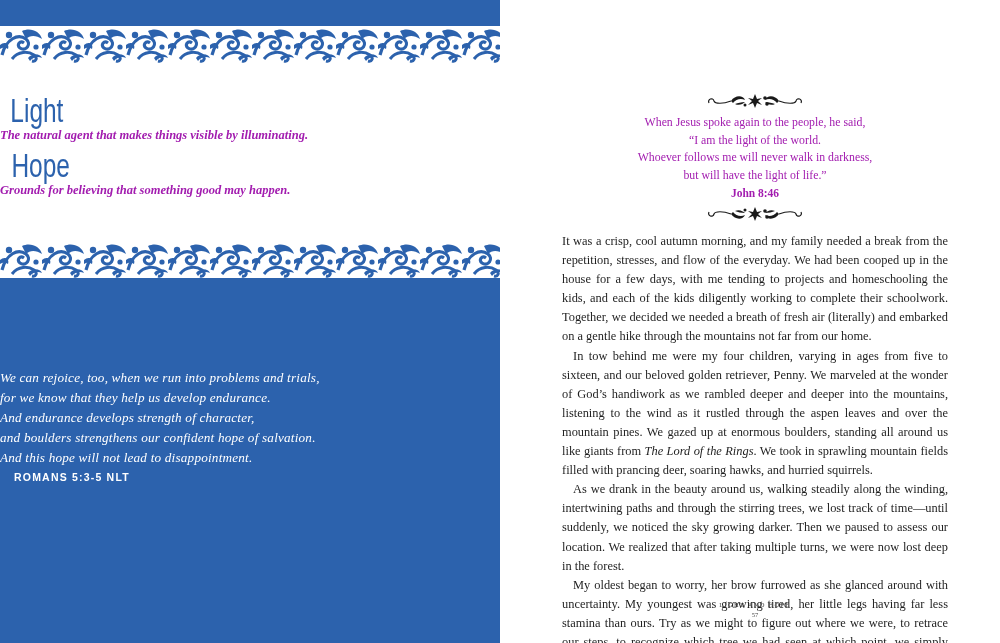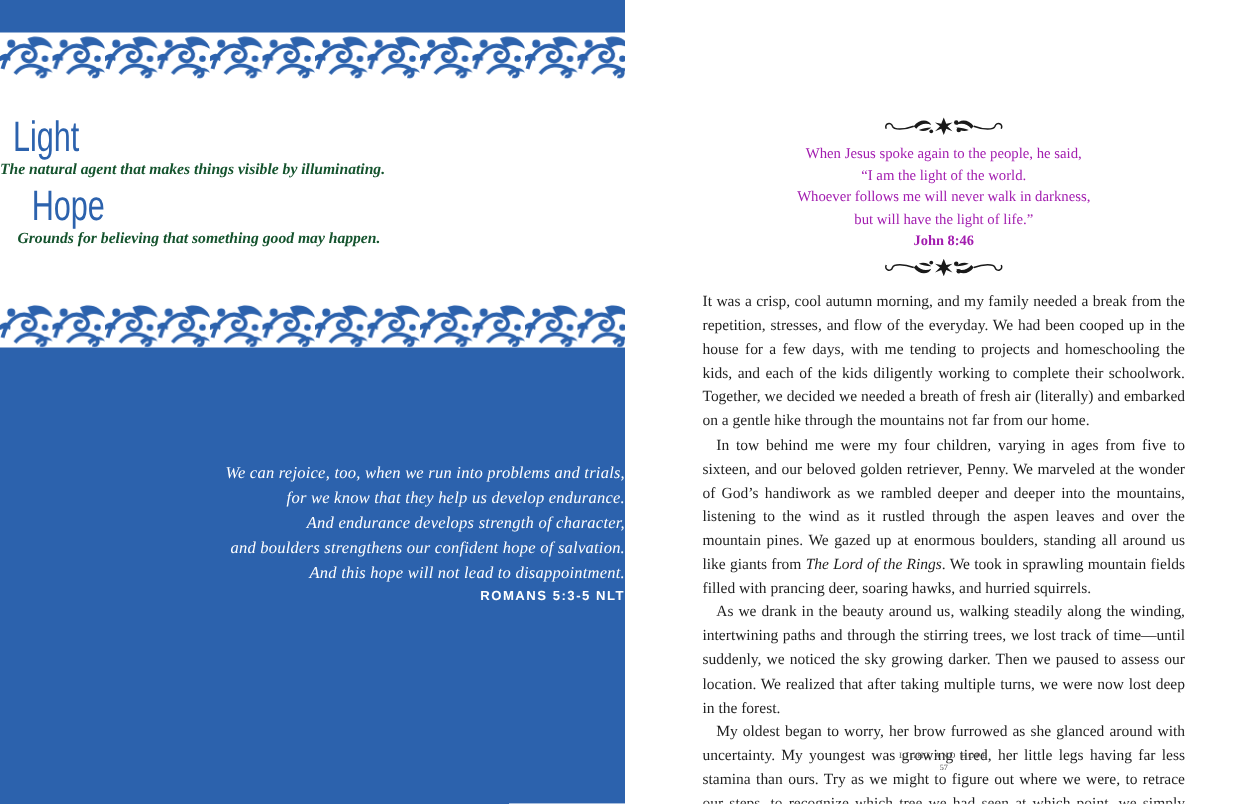--- a/index.html
+++ b/index.html
@@ -33,25 +33,25 @@
   .def-block {
     position: absolute; left: 0; top: 92px; width: 500px; text-align: left;
   }
   .def-word {
     font-family: "Liberation Sans Narrow", "Liberation Sans", sans-serif;
     color: #2c62ad; font-size: 34px; line-height: 36px;
     transform: scaleX(0.72); display: inline-block;
     letter-spacing: 0px;
   }
   .def-text {
-    font-style: italic; font-weight: bold; color: #14532d;
+    font-style: italic; font-weight: bold; color: #a21caf;
     font-size: 12.5px; line-height: 15px; margin: 0 0 4px 0;
   }
   .quote-block {
-    position: absolute; left: 0; top: 368px; width: 500px; text-align: right;
+    position: absolute; left: 0; top: 368px; width: 500px; text-align: left;
     color: #ffffff;
   }
   .quote-line {
     font-style: italic; font-size: 13.2px; line-height: 20px;
     letter-spacing: 0.2px;
   }
   .quote-ref {
     font-family: "Liberation Sans", "DejaVu Sans", sans-serif;
     font-weight: bold; font-size: 10.5px; letter-spacing: 1.2px;
     margin-top: 3px;
@@ -98,21 +98,21 @@
       </defs>
       <rect x="0" y="0" width="500" height="38" fill="url(#damask)"></rect>
     </svg>
   </div>
 
   <div class="def-block">
     <div>
       <div><span class="def-word">Light</span></div>
       <p class="def-text">The natural agent that makes things visible by illuminating.</p>
     </div>
-    <div style="margin-top:2px;padding-left:14px;">
+    <div style="margin-top:2px;">
       <div><span class="def-word">Hope</span></div>
       <p class="def-text">Grounds for believing that something good may happen.</p>
     </div>
   </div>
 
   <div class="ornament orn-bottom">
     <svg viewBox="0 0 500 38" preserveAspectRatio="none">
       <rect x="0" y="0" width="500" height="38" fill="url(#damask)"></rect>
     </svg>
   </div>

